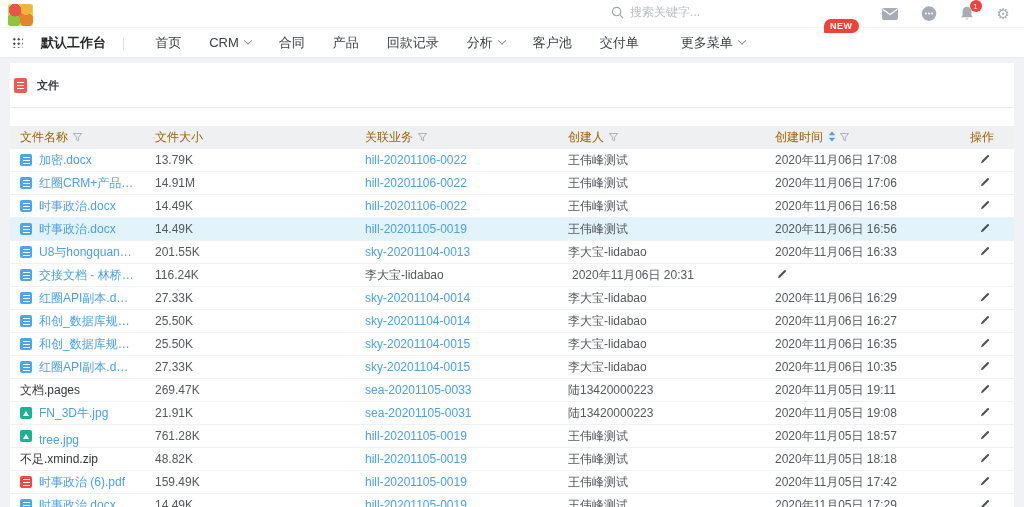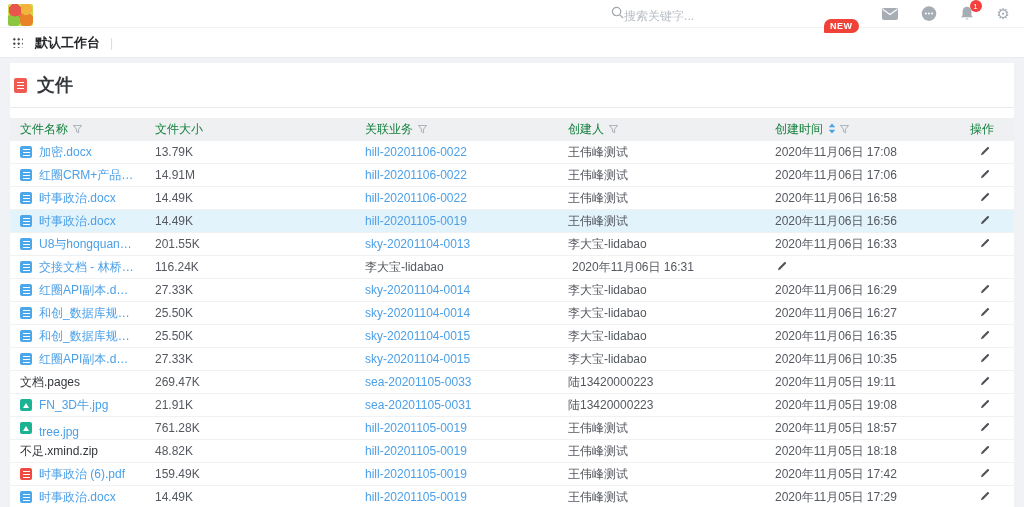--- a/index.html
+++ b/index.html
@@ -11,36 +11,36 @@
   .topbar { height:28px; background:#fff; display:flex; align-items:center;
     padding:0 14px 0 8px; border-bottom:1px solid #f2f3f5; }
   .logo { width:25px; height:22px; border-radius:2px; margin-top:2px;
     background:
       radial-gradient(circle at 28% 28%, #e8554d 0 26%, transparent 27%),
       radial-gradient(circle at 72% 22%, #f3b43b 0 24%, transparent 25%),
       radial-gradient(circle at 22% 76%, #8cc63f 0 26%, transparent 27%),
       radial-gradient(circle at 74% 72%, #e8832a 0 28%, transparent 29%),
       radial-gradient(circle at 50% 52%, #ef6c4e 0 30%, transparent 31%),
       #cfd94f; }
-  .search { margin-left:auto; display:flex; align-items:flex-end; gap:0; width:175px; }
+  .search { margin-left:auto; display:flex; align-items:flex-start; gap:6px; width:175px; }
   .search input { border:none; outline:none; font-size:12px; color:#5a5e66; width:140px;
     font-family:inherit; background:transparent; }
   .search input::placeholder { color:#b9bec6; }
   .top-icons { display:flex; align-items:center; gap:23px; margin-left:38px; }
   .new-badge { background:#ef4239; color:#fff; font-size:9px; font-weight:bold;
     padding:2px 6px; border-radius:7px 7px 7px 1px; letter-spacing:.5px;margin-top:24px; }
   .icon-wrap { position:relative; display:inline-flex; }
   .bell-badge { position:absolute; top:-6px; right:-8px; background:#f5413d; color:#fff;
     font-size:8px; min-width:12px; height:12px; border-radius:7px; display:flex;
     align-items:center; justify-content:center; padding:0 2px; }
   .gear-glyph { font-size:15px; color:#a6adb5; line-height:1; }
 
   
   .navbar { height:30px; background:#fff; border-bottom:1px solid #e9ebee;
-    display:flex; align-items:center; padding:0 10px; font-size:13px; color:#33373d; }
+    display:flex; align-items:center; padding:0 10px; font-size:13px; color:#33373d;gap:6px; }
   .grid-icon { width:11px; height:11px; margin:0 12px 0 2px;
     background-image:radial-gradient(#34383e 1px, transparent 1.3px);
     background-size:4.5px 4.5px; }
   .workspace { font-weight:bold; color:#26282c; }
   .nav-sep { color:#d9dce0; margin:0 10px; font-size:12px; }
   .nav-items { display:flex; align-items:center; }
   .nav-item { display:inline-flex; align-items:center; padding:0 14px; cursor:pointer;
     color:#3a3e45; white-space:nowrap; }
   .nav-item.more { margin-left:14px; }
   .chev { width:6px; height:6px; border-right:1.4px solid #8b9097;
@@ -48,26 +48,26 @@
     margin-left:6px; margin-bottom:2px; }
 
   
   .card { margin:5px 10px 0; background:#fff; min-height:450px; }
   .page-header { height:45px; display:flex; align-items:center; padding:0 4px 0 4px;
     border-bottom:1px solid #e9ebee; }
   .title-icon { width:13px; height:15px; background:#ef5a52; border-radius:2px;
     position:relative; margin:0 10px 0 0; }
   .title-icon::after { content:""; position:absolute; left:3px; right:3px; top:4px; height:7px;
     background:repeating-linear-gradient(to bottom,#fff 0,#fff 1px,transparent 1px,transparent 3px); }
-  .page-title { font-size:18px; font-weight:bold; color:#34383e; }
+  .page-title { font-size:11px; font-weight:bold; color:#34383e; }
 
   
   .table { padding-top:10px; }
   .trow, .thead { display:flex; align-items:center; height:23px; font-size:12px; }
-  .thead { background:#eef0f2; color:#15803d; }
+  .thead { background:#eef0f2; color:#a16207;margin-top:8px; }
   .trow { border-bottom:1px solid #f0f1f3; background:#fff; }
   .trow.hl { background:#e3f3fc; }
   .cell { padding:0 10px; white-space:nowrap; overflow:hidden; text-overflow:ellipsis; }
   .c0 { width:135px; } .c1 { width:210px; } .c2 { width:203px; }
   .c3 { width:207px; } .c4 { width:190px; } .c5 { width:59px; text-align:center; }
   .th-label { margin-right:5px; }
   .th-ic { display:inline-flex; vertical-align:-1px; margin-right:4px; }
   a.blue, .blue { color:#4ba0e8; text-decoration:none; cursor:pointer; }
   .plain-name { color:#33363b; }
   .c-size, .c-creator, .c-time { color:#54585f; }
@@ -126,20 +126,31 @@
       <span class="bell-badge">1</span>
     </span>
     <span class="icon-wrap gear-glyph">⚙</span>
   </div>
 </div>
 
 <div class="navbar">
   <span class="grid-icon"></span>
   <span class="workspace">默认工作台</span>
   <span class="nav-sep">|</span>
+  <span class="nav-items">
+      <span class="nav-item">首页</span>
+      <span class="nav-item">CRM<i class="chev"></i></span>
+      <span class="nav-item">合同</span>
+      <span class="nav-item">产品</span>
+      <span class="nav-item">回款记录</span>
+      <span class="nav-item">分析<i class="chev"></i></span>
+      <span class="nav-item">客户池</span>
+      <span class="nav-item">交付单</span>
+      <span class="nav-item more">更多菜单<i class="chev"></i></span>
+    </span>
 </div>
 
 <div class="card">
   <div class="page-header">
     <span class="title-icon"></span>
     <span class="page-title">文件</span>
   </div>
 
   <div class="table">
     <div class="thead">
@@ -247,21 +258,21 @@
               </svg>
             </span></div>
         </div>
         <div class="trow">
           <div class="cell c0 name-flex">
             <span class="fi fi-docx"></span>
             <a class="blue" style="overflow: hidden; text-overflow: ellipsis; white-space: nowrap;">交接文档 - 林桥.docx</a>
           </div>
           <div class="cell c1 c-size">116.24K</div>
           <div class="cell c3 c-creator">李大宝-lidabao</div>
-          <div class="cell c4 c-time">2020年11月06日 16:31</div>
+          <div class="cell c4 c-time">2020年11月06日 20:31</div>
           <div class="cell c5"><span class="edit-btn">
               <svg width="12" height="12" viewBox="0 0 12 12">
                 <path d="M2 10.2 l0.6-2.2 L8.3 2.3 a1 1 0 0 1 1.4 0 l0.1 0.1 a1 1 0 0 1 0 1.4 L4.1 9.5 Z" fill="#4d5157"></path>
               </svg>
             </span></div>
         </div>
         <div class="trow">
           <div class="cell c0 name-flex">
             <span class="fi fi-docx"></span>
             <a class="blue" style="overflow: hidden; text-overflow: ellipsis; white-space: nowrap;">红圈API副本.docx</a>

